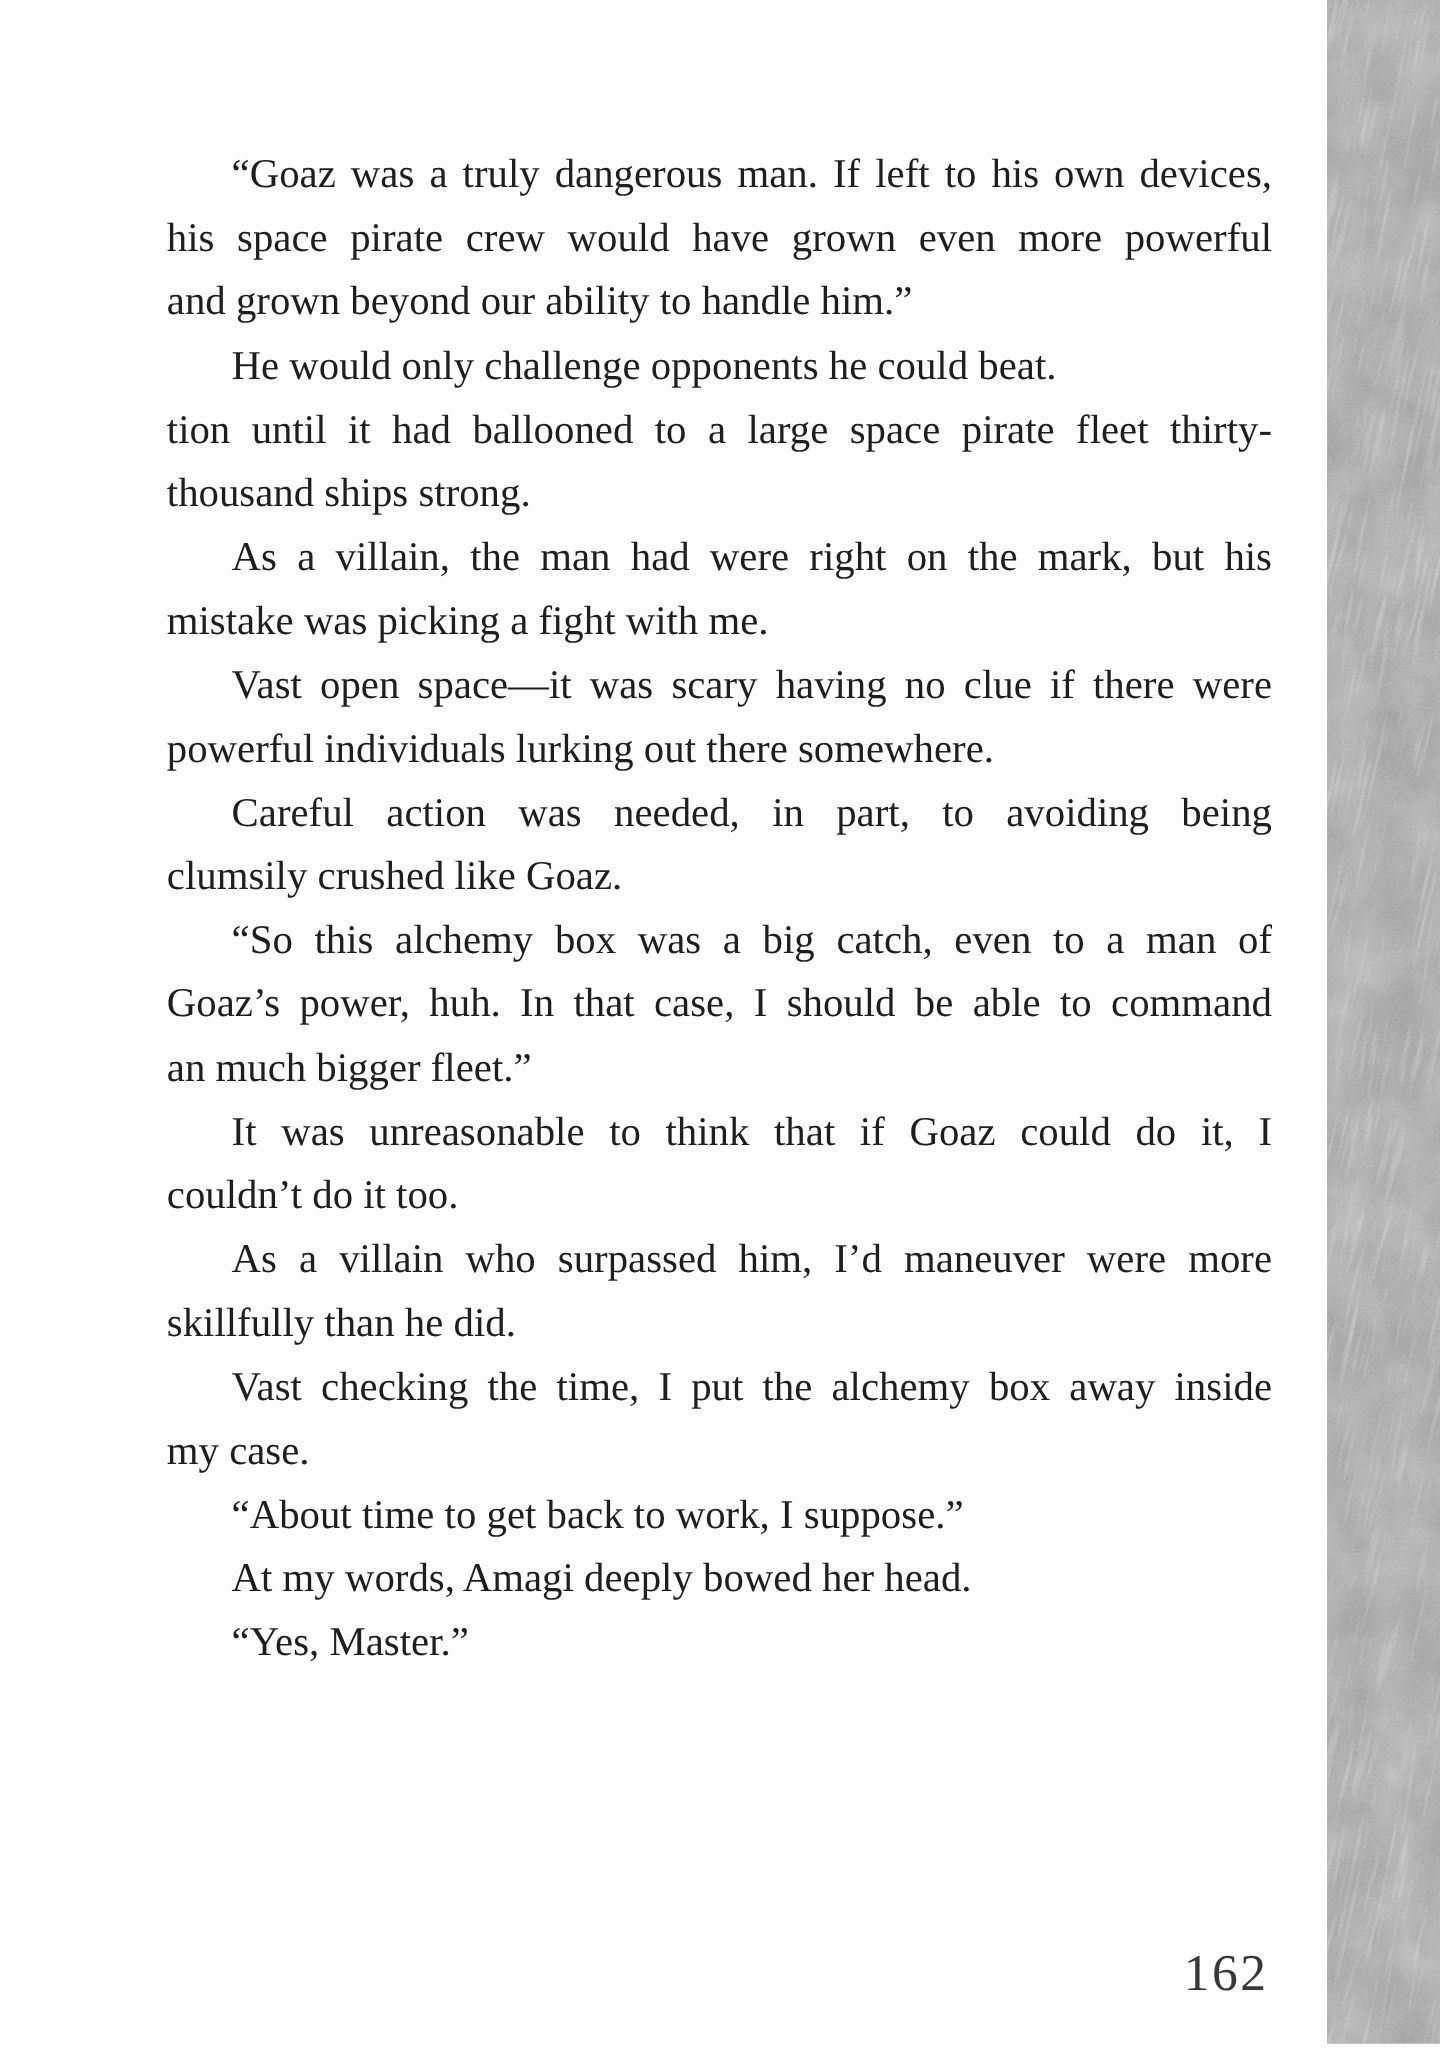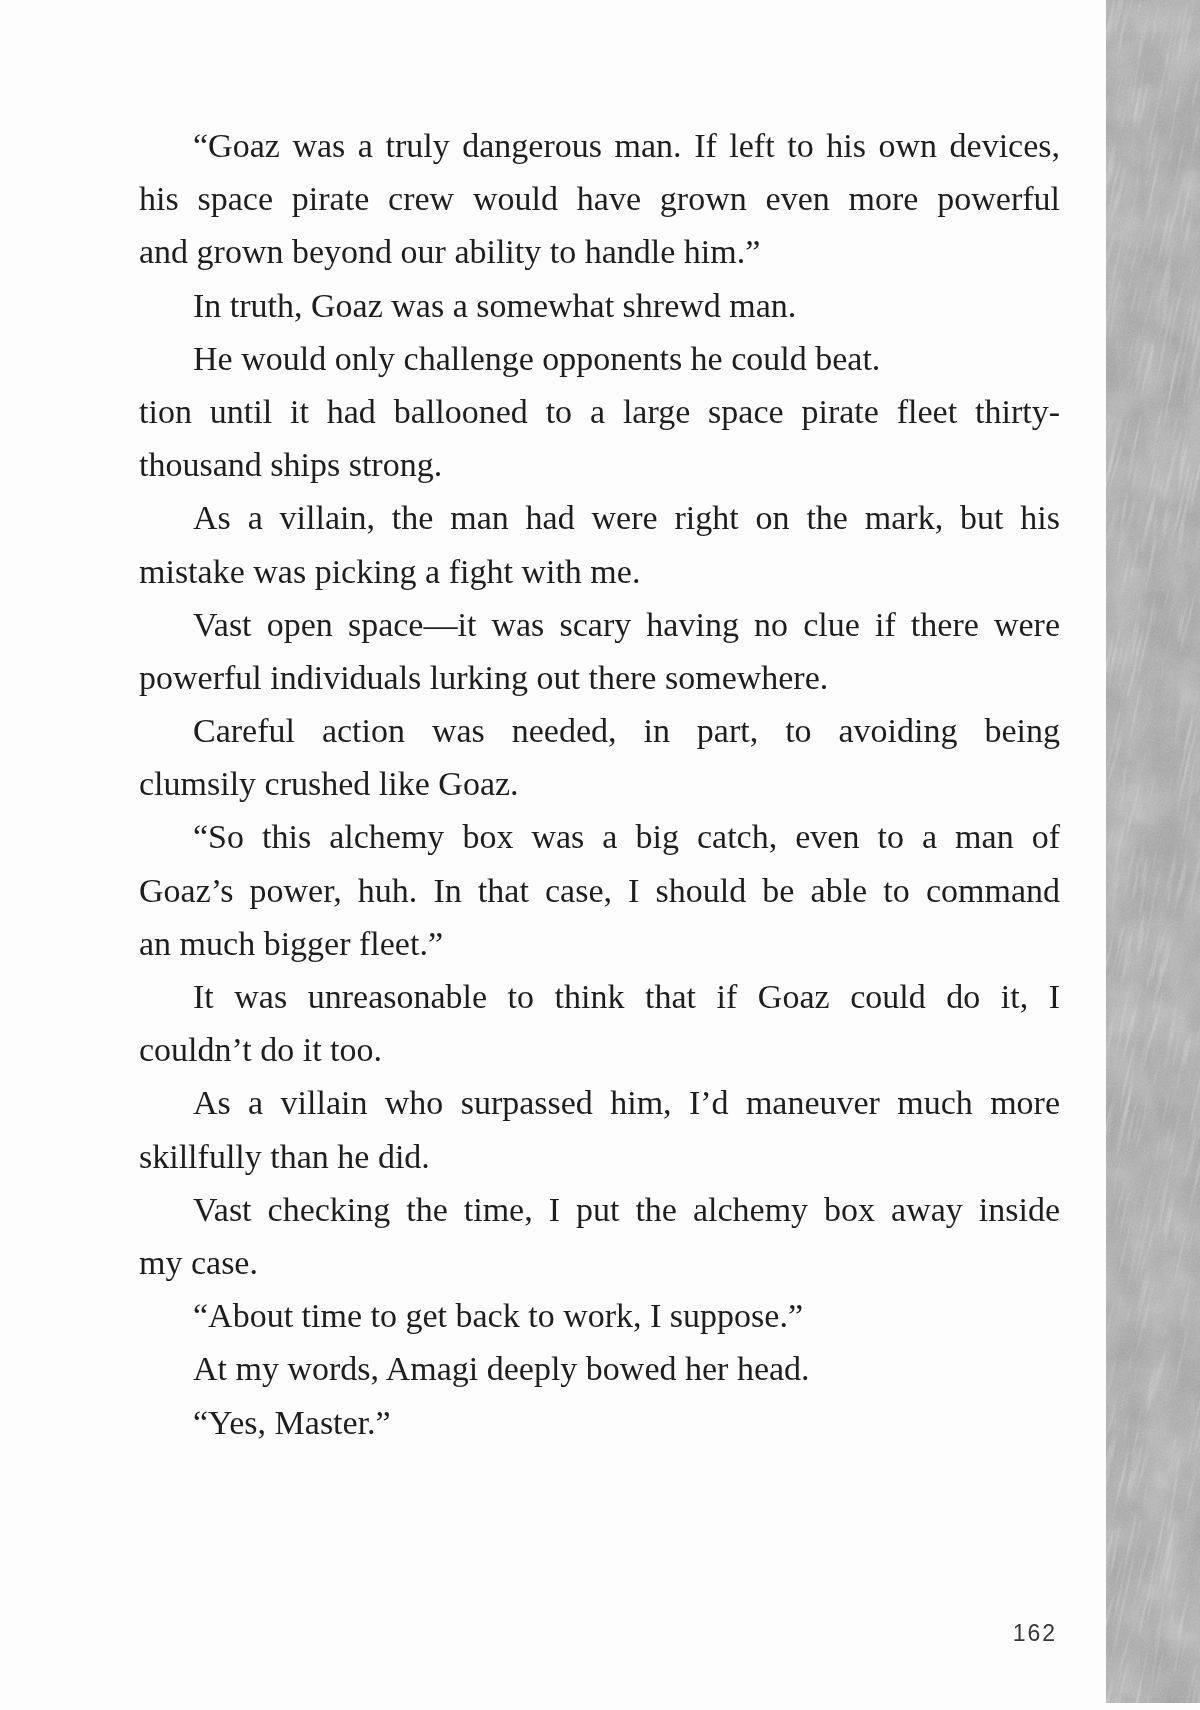--- a/index.html
+++ b/index.html
@@ -38,22 +38,22 @@
   }
   .pline.start {
     text-indent: 54px;
   }
   .page-number {
     position: absolute;
     top: 1620px;
     left: 857px;
     width: 200px;
     text-align: right;
-    font-family: Liberation Sans, sans-serif;
-    font-size: 23px;
+    font-family: Liberation Serif, serif;
+    font-size: 43px;
     letter-spacing: 2px;
     color: #383838;
   }
   .edge-band {
     position: absolute;
     left: 1106px;
     top: 0;
     width: 94px;
     height: 1703px;
     overflow: hidden;
@@ -65,36 +65,35 @@
 </style>
 </head>
 <body>
 
 <div class="book-page">
 
   <div class="text-block">
       <div class="pline start j">“Goaz was a truly dangerous man. If left to his own devices,</div>
       <div class="pline j">his space pirate crew would have grown even more powerful</div>
       <div class="pline">and grown beyond our ability to handle him.”</div>
-      <div class="pline start">In truth, Goaz was a somewhat shrewd man.</div>
       <div class="pline start">He would only challenge opponents he could beat.</div>
       <div class="pline j">tion until it had ballooned to a large space pirate fleet thirty-</div>
       <div class="pline">thousand ships strong.</div>
       <div class="pline start j">As a villain, the man had were right on the mark, but his</div>
       <div class="pline">mistake was picking a fight with me.</div>
       <div class="pline start j">Vast open space—it was scary having no clue if there were</div>
       <div class="pline">powerful individuals lurking out there somewhere.</div>
       <div class="pline start j">Careful action was needed, in part, to avoiding being</div>
       <div class="pline">clumsily crushed like Goaz.</div>
       <div class="pline start j">“So this alchemy box was a big catch, even to a man of</div>
       <div class="pline j">Goaz’s power, huh. In that case, I should be able to command</div>
       <div class="pline">an much bigger fleet.”</div>
       <div class="pline start j">It was unreasonable to think that if Goaz could do it, I</div>
       <div class="pline">couldn’t do it too.</div>
-      <div class="pline start j">As a villain who surpassed him, I’d maneuver much more</div>
+      <div class="pline start j">As a villain who surpassed him, I’d maneuver were more</div>
       <div class="pline">skillfully than he did.</div>
       <div class="pline start j">Vast checking the time, I put the alchemy box away inside</div>
       <div class="pline">my case.</div>
       <div class="pline start">“About time to get back to work, I suppose.”</div>
       <div class="pline start">At my words, Amagi deeply bowed her head.</div>
       <div class="pline start">“Yes, Master.”</div>
     </div>
 
   <div class="page-number">162</div>
 

